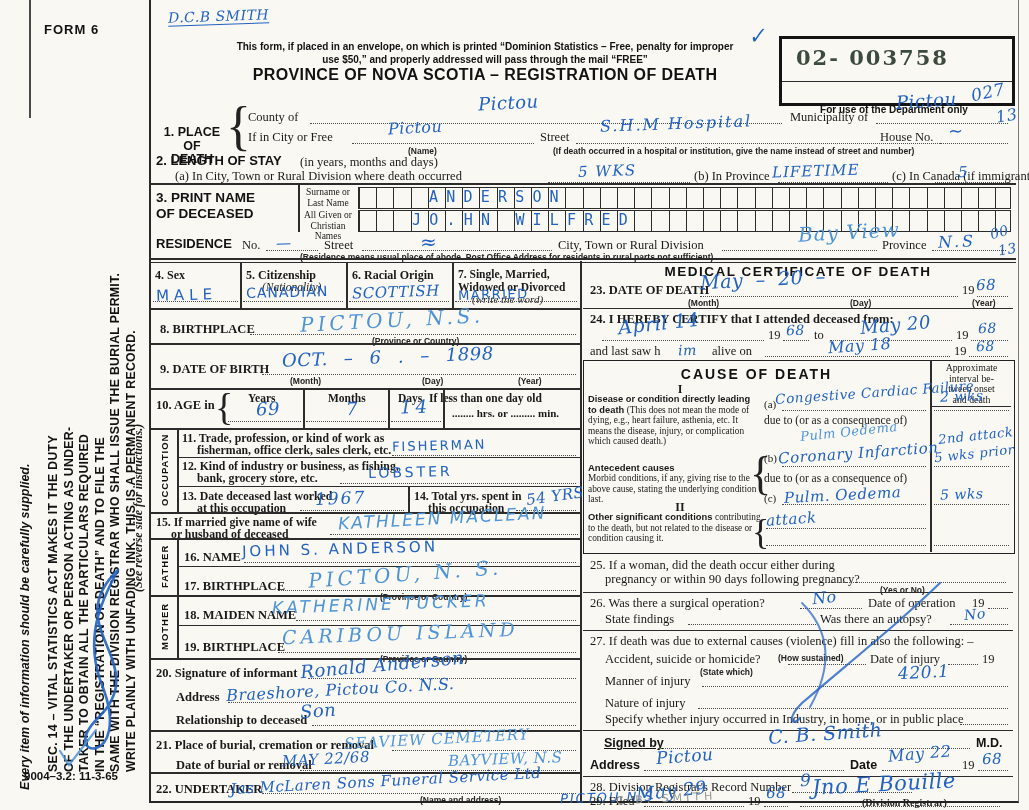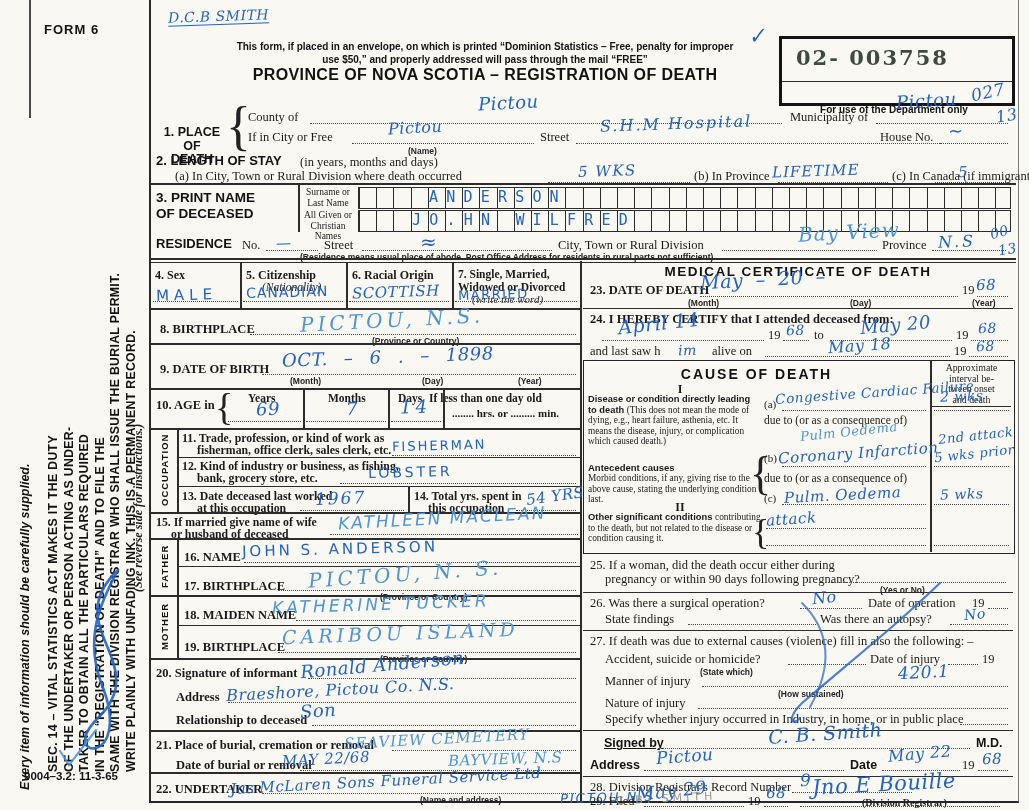--- a/index.html
+++ b/index.html
@@ -79,20 +79,21 @@
   <div class="a sf" style="left:790px;top:110px;">Municipality of</div>
   <div class="dot" style="left:876px;top:123px;width:132px;"></div>
   <div class="hwc" style="left:896px;top:90px;font-size:18px;transform:rotate(-4deg);">Pictou</div>
   <div class="a sf" style="left:248px;top:130px;">If in City or Free</div>
   <div class="dot" style="left:352px;top:143px;width:182px;"></div>
   <div class="hwc" style="left:388px;top:118px;font-size:16px;transform:rotate(-3deg);">Pictou</div>
   <div class="a hint" style="left:408px;top:146px;text-align:center;">(Name)</div>
   <div class="a sf" style="left:540px;top:130px;">Street</div>
   <div class="dot" style="left:576px;top:143px;width:370px;"></div>
   <div class="hwc" style="left:600px;top:114px;font-size:16px;letter-spacing:2px;transform:rotate(-2deg);">S.H.M Hospital</div>
+  <div class="a hint" style="left:553px;top:146px;">(If death occurred in a hospital or institution, give the name instead of street and number)</div>
   <div class="a sf" style="left:880px;top:130px;">House No.</div>
   <div class="dot" style="left:940px;top:143px;width:68px;"></div>
   <div class="hwc" style="left:948px;top:120px;font-size:18px;">~</div>
 
   <div class="a bf" style="left:156px;top:153px;font-size:13px;">2. LENGTH OF STAY</div>
   <div class="a sf" style="left:300px;top:155px;">(in years, months and days)</div>
   <div class="a sf" style="left:175px;top:169px;">(a) In City, Town or Rural Division where death occurred</div>
   <div class="dot" style="left:548px;top:182px;width:142px;"></div>
   <div class="hwc" style="left:578px;top:162px;font-size:15px;letter-spacing:1.5px;">5 WKS</div>
   <div class="a sf" style="left:694px;top:169px;">(b) In Province</div>
@@ -364,21 +365,21 @@
 
   <div class="a sf" style="left:590px;top:634px;">27. If death was due to external causes (violence) fill in also the following: –</div>
   <div class="a sf" style="left:605px;top:652px;">Accident, suicide or homicide?</div>
   <div class="dot" style="left:788px;top:664px;width:78px;"></div>
   <div class="a hint" style="left:700px;top:667px;">(State which)</div>
   <div class="a sf" style="left:870px;top:652px;">Date of injury</div>
   <div class="dot" style="left:948px;top:664px;width:30px;"></div>
   <div class="a sf" style="left:982px;top:652px;">19</div>
   <div class="a sf" style="left:605px;top:674px;">Manner of injury</div>
   <div class="dot" style="left:702px;top:686px;width:306px;"></div>
-  <div class="a hint" style="left:778px;top:689px;">(How sustained)</div>
+  <div class="a hint" style="left:778px;top:653px;">(How sustained)</div>
   <div class="hwc" style="left:898px;top:662px;font-size:17px;transform:rotate(-3deg);">420.1</div>
   <div class="a sf" style="left:605px;top:696px;">Nature of injury</div>
   <div class="dot" style="left:698px;top:708px;width:310px;"></div>
   <div class="a sf" style="left:605px;top:712px;">Specify whether injury occurred in Industry, in home, or in public place</div>
   <div class="dot" style="left:960px;top:724px;width:48px;"></div>
   <div class="hl" style="left:583px;top:730px;width:430px;height:1.2px;"></div>
 
   <svg class="a" style="left:740px;top:575px;" width="230" height="165">
     <path d="M200,8 C158,48 140,62 62,128 C46,144 52,152 60,143" fill="none" stroke="#2262c3" stroke-width="2.2" stroke-linecap="round" opacity=".8"></path>
     <path d="M62,28 C96,62 88,100 70,132" fill="none" stroke="#2262c3" stroke-width="2" stroke-linecap="round" opacity=".7"></path>

